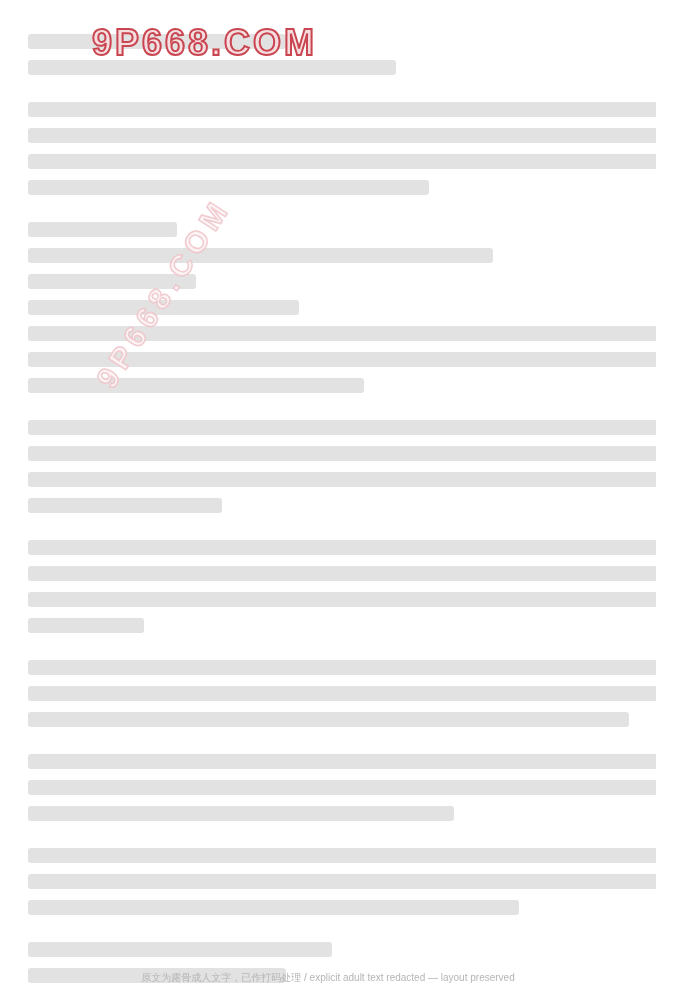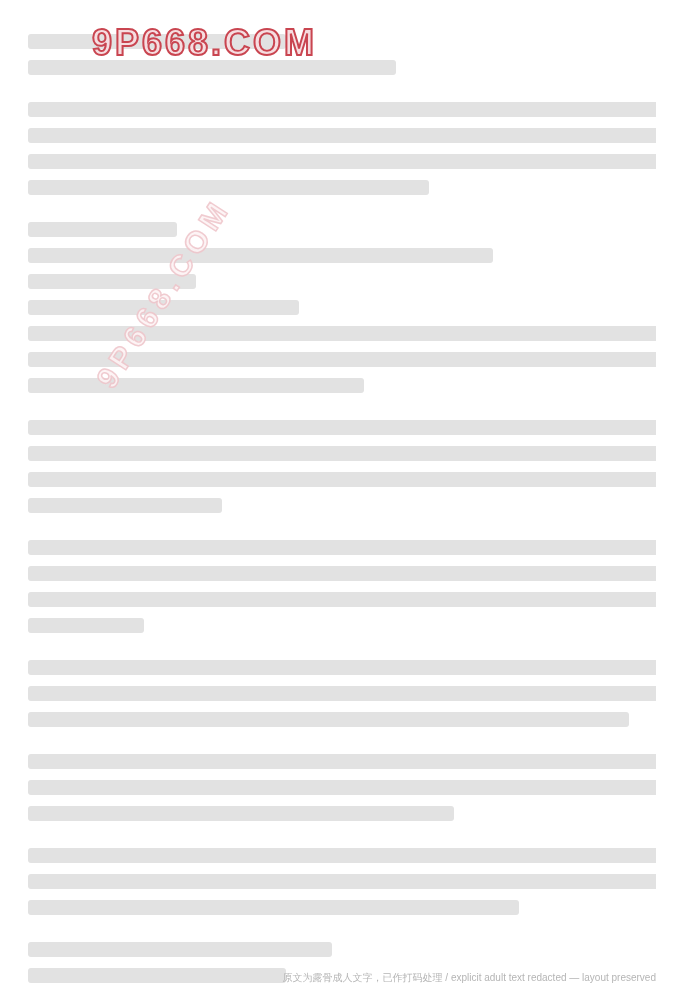--- a/index.html
+++ b/index.html
@@ -70,21 +70,21 @@
     border-radius: 3px;
   }
 
   .paragraph .text-line:last-child { margin-bottom: 0; }
 
   .redaction-notice {
     position: absolute;
     left: 0;
     right: 0;
     bottom: 6px;
-    text-align: right;
+    text-align: center;
     font-size: 10px;
     color: #b5b5b5;
     z-index: 4;
   }
 </style>
 </head>
 <body>
 
 <div class="page">
 

